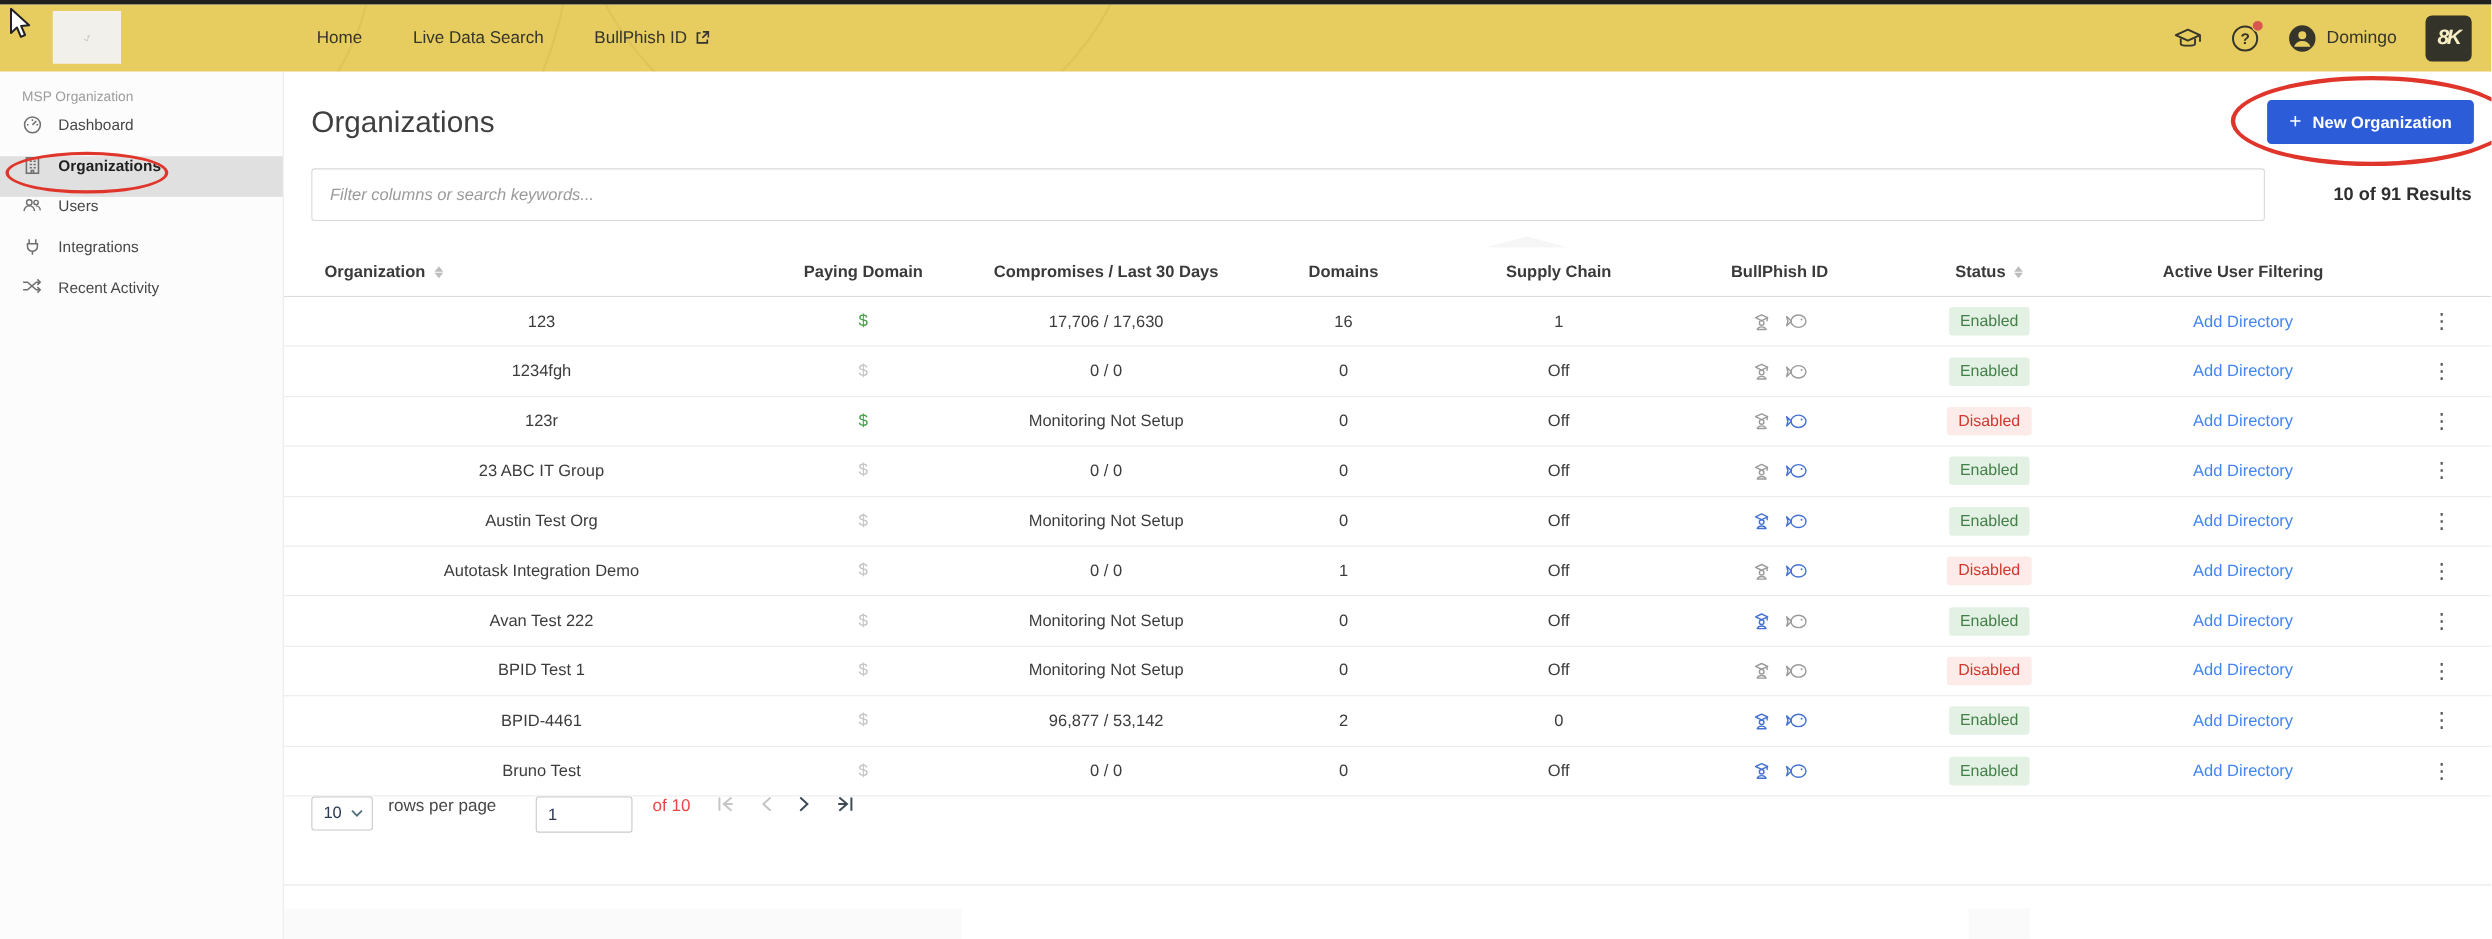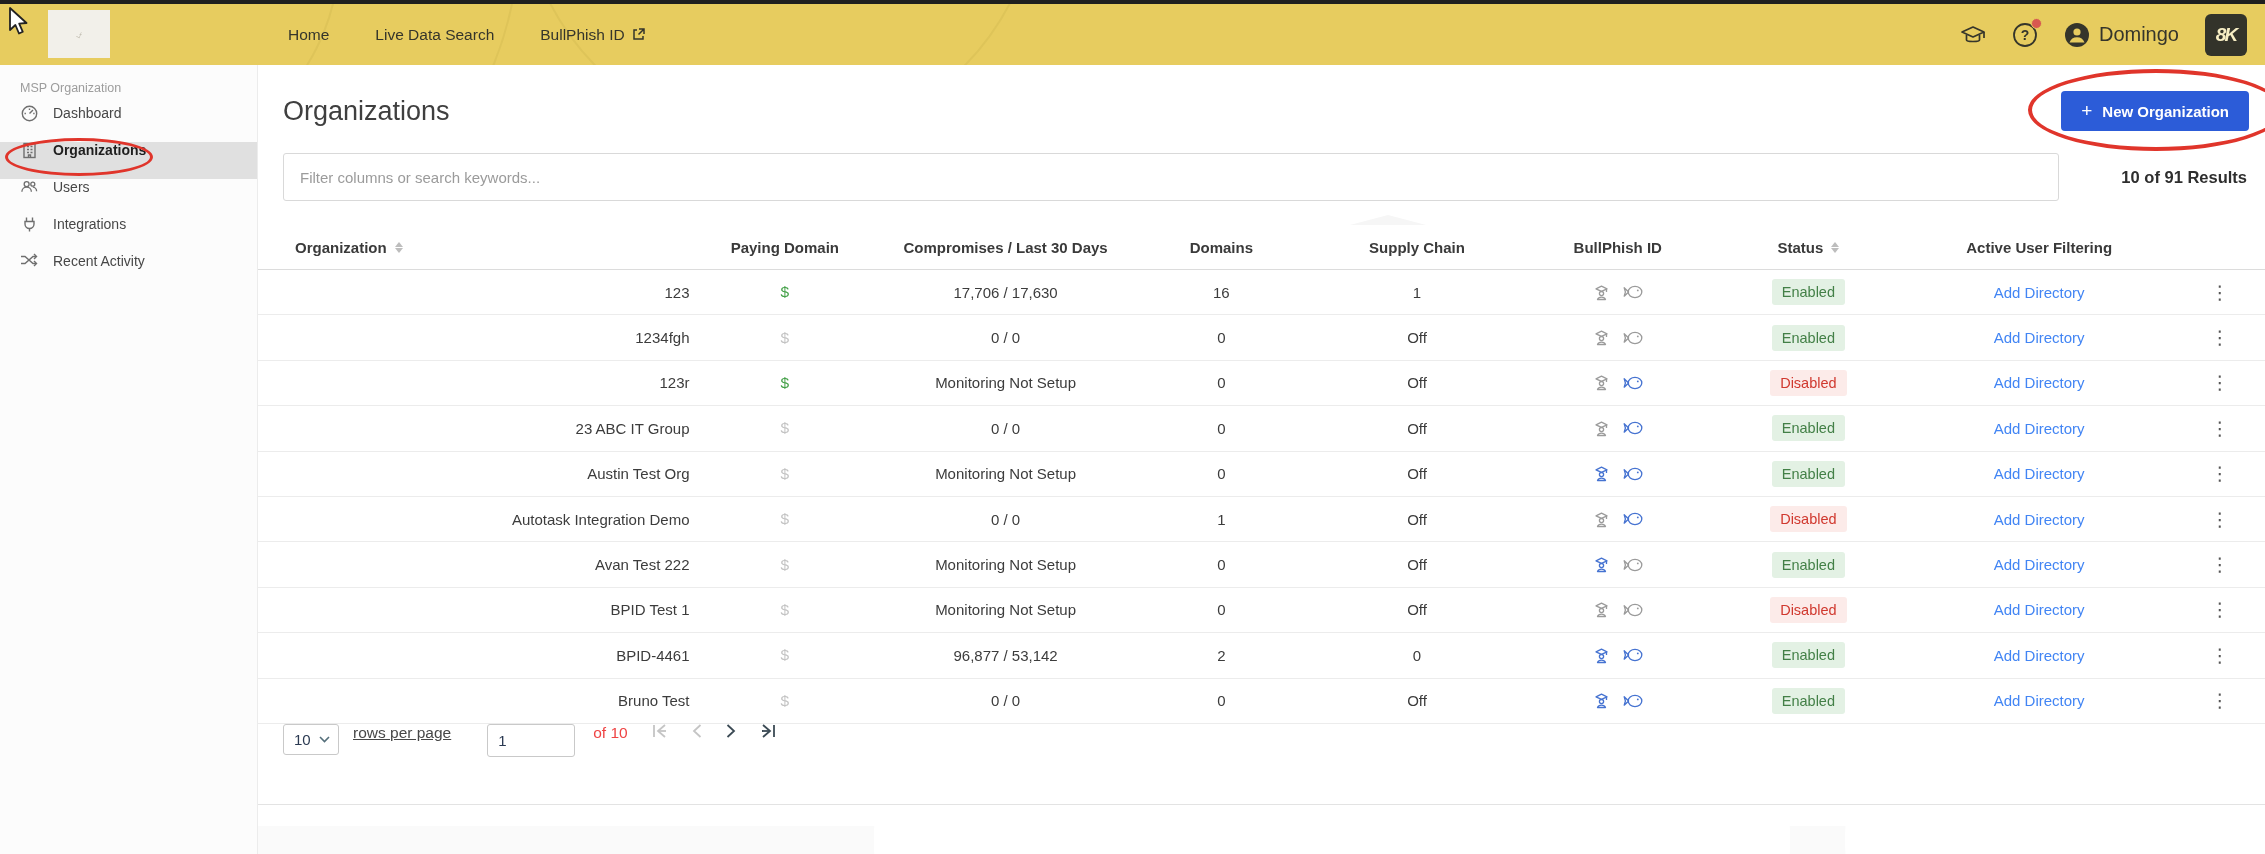--- a/index.html
+++ b/index.html
@@ -15,77 +15,77 @@
   .wave.w3 { width:520px; height:520px; left:520px; top:-380px; }
   .logo-box { position:absolute; left:48px; top:6px; width:62px; height:48px; background:#f2f0ea; display:flex; align-items:center; justify-content:center; color:#b9b4a8; font-size:11px; }
   .nav { position:absolute; left:288px; top:0; height:61px; display:flex; align-items:center; gap:46px; }
   .nav-item { font-size:15.5px; color:#35352b; cursor:pointer; display:flex; align-items:center; gap:7px; }
   .ext-icon svg { display:block; }
   .topbar-right { position:absolute; right:18px; top:0; height:61px; display:flex; align-items:center; gap:26px; }
   .tb-icon { color:#35352b; display:flex; align-items:center; cursor:pointer; }
   .help-wrap { position:relative; }
   .help-dot { position:absolute; top:-4px; right:-4px; width:11px; height:11px; border-radius:50%; background:#d85850; border:1px solid #e7cc5f; }
   .user-wrap { display:flex; align-items:center; gap:9px; cursor:pointer; }
-  .user-name { font-size:20px; color:#35352b; }
+  .user-name { font-size:16px; color:#35352b; }
   .ksquare { width:42px; height:42px; background:#33332a; border-radius:6px; display:flex; align-items:center; justify-content:center; color:#f7eec4; font-size:19px; font-weight:800; font-style:italic; letter-spacing:-2px; cursor:pointer; }
 
   
   .cursor { position:absolute; left:6px; top:6px; z-index:60; }
 
   
   .sidebar { position:absolute; top:65px; left:0; width:258px; height:789px; background:#fcfcfc; border-right:1px solid #ececec; z-index:10; }
   .sb-label { font-size:12.5px; color:#9d9d9d; padding:16px 0 10px 20px; }
   .sb-item { height:37px; display:flex; gap:15px; padding-left:20px; font-size:14px; color:#474747; cursor:pointer; }
   .sb-item .sb-ico { width:18px; display:flex; justify-content:center; color:#6f6f6f; }
   .sb-item.selected { background:#e0e0e0; font-weight:bold; color:#1f1f1f; }
 
   
   .main { position:absolute; top:65px; left:258px; width:2007px; height:789px; background:#ffffff; }
   .title-row { display:flex; align-items:center; justify-content:space-between; padding:26px 16px 0 25px; }
   .page-title { font-size:27px; color:#3f3f3f; font-weight:400; }
   .new-org-btn { background:#2c5cd8; color:#fff; border:none; border-radius:4px; height:40px; padding:0 20px; font-size:15px; font-weight:bold; font-family:inherit; display:flex; align-items:center; gap:10px; cursor:pointer; }
   .new-org-btn .plus { font-size:19px; font-weight:400; }
 
   .filter-row { display:flex; align-items:center; margin:22px 16px 0 25px; }
-  .filter-input { flex:1; height:48px; border:1px solid #d9d9d9; border-radius:3px; padding:0 16px; font-size:15px; font-family:inherit; color:#3c3c3c; background:#fff; outline:none; }
+  .filter-input { flex:1; height:48px; border:1px solid #d9d9d9; border-radius:3px; padding:0 16px; font-size:15px; font-family:inherit; color:#3c3c3c; background:#fff; outline:none;font-style:italic; }
   .filter-input::placeholder { color:#9b9b9b; }
   .results-count { width:190px; text-align:right; font-size:16.5px; font-weight:bold; color:#2e2e2e; padding-right:2px; }
 
   .deco-triangle { position:absolute; left:1012px; top:150px; width:0; height:0; border-left:118px solid transparent; border-right:118px solid transparent; border-bottom:31px solid #f6f6f6; z-index:1; }
 
   
   .table-card { position:relative; z-index:2; background:#fff; margin-top:24px; border-bottom:1px solid #e3e3e3; }
   .tgrid { display:grid; grid-template-columns:21.5% 9.5% 12.5% 9% 10.5% 9.5% 9.5% 13.5% 4.5%; align-items:center; }
   .thead { height:45px; border-bottom:1px solid #dcdcdc; }
   .th { font-size:15px; font-weight:bold; color:#3a3a3a; text-align:center; display:flex; align-items:center; justify-content:center; gap:8px; cursor:pointer; }
   .th.left { justify-content:flex-start; padding-left:37px; }
   .sort-ico { display:flex; flex-direction:column; gap:1px; }
   .sort-ico span { width:0; height:0; border-left:4.5px solid transparent; border-right:4.5px solid transparent; }
   .sort-up { border-bottom:5px solid #bdbdbd; }
   .sort-down { border-top:5px solid #bdbdbd; }
   .trow { height:45.4px; border-bottom:1px solid #ececec; }
   .td { font-size:15px; color:#3c3c3c; text-align:center; }
-  .td.left { text-align:right; padding-left:37px; }
+  .td.left { text-align:center; padding-left:37px; }
   .dollar { font-size:15.5px; }
   .dollar.green { color:#43a047; }
   .dollar.gray { color:#c3c3c3; }
   .bp-icons { display:flex; align-items:center; justify-content:center; gap:13px; }
   .bp-ic { display:flex; cursor:pointer; }
   .bp-ic.on { color:#4673d1; }
   .bp-ic.off { color:#9b9b9b; }
   .badge { display:inline-block; padding:5px 10px; border-radius:3px; font-size:14.5px; }
   .badge.enabled { background:#e3f1e4; color:#438047; }
   .badge.disabled { background:#fcebe9; color:#d0382e; }
   .link { color:#4285f4; cursor:pointer; }
   .kebab { font-size:19px; color:#555; cursor:pointer; }
 
   
   .pag-row { height:80px; display:flex; align-items:flex-start; padding-left:25px; gap:14px; }
   .rpp-select { width:56px; height:31px; border:1px solid #c9c9c9; border-radius:3px; display:flex; align-items:center; justify-content:space-between; padding:0 8px 0 10px; font-size:15px; color:#2b3a52; cursor:pointer; }
-  .pag-label { font-size:15.5px; color:#474747;text-decoration:underline; }
+  .pag-label { font-size:15.5px; color:#474747; }
   .page-input { width:88px; height:33px; border:1px solid #c9c9c9; border-radius:3px; margin-left:22px; padding:0 10px; font-size:15px; font-family:inherit; color:#2b3a52; outline:none; }
   .pag-of { font-size:15.5px; color:#ef4444; margin-left:4px; }
   .pag-nav { display:flex; align-items:center; gap:24px; margin-left:10px; }
   .pnav { display:flex; align-items:center; cursor:pointer; }
   .pnav.dis { color:#c5c5c5; }
   .pnav.en { color:#3b4a54; }
 
   
   .bottom-strip { position:absolute; left:258px; top:826px; width:2007px; height:28px; background:#fafafa; overflow:hidden; z-index:0; }
   .bcircle { position:absolute; background:#ffffff; border-radius:50%; }

